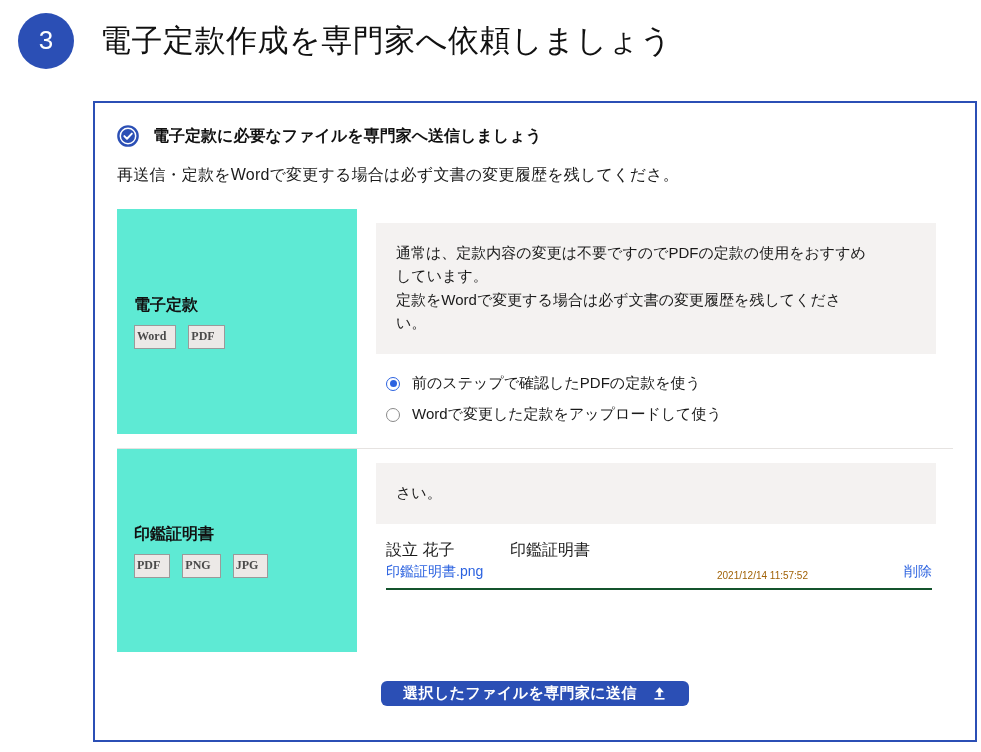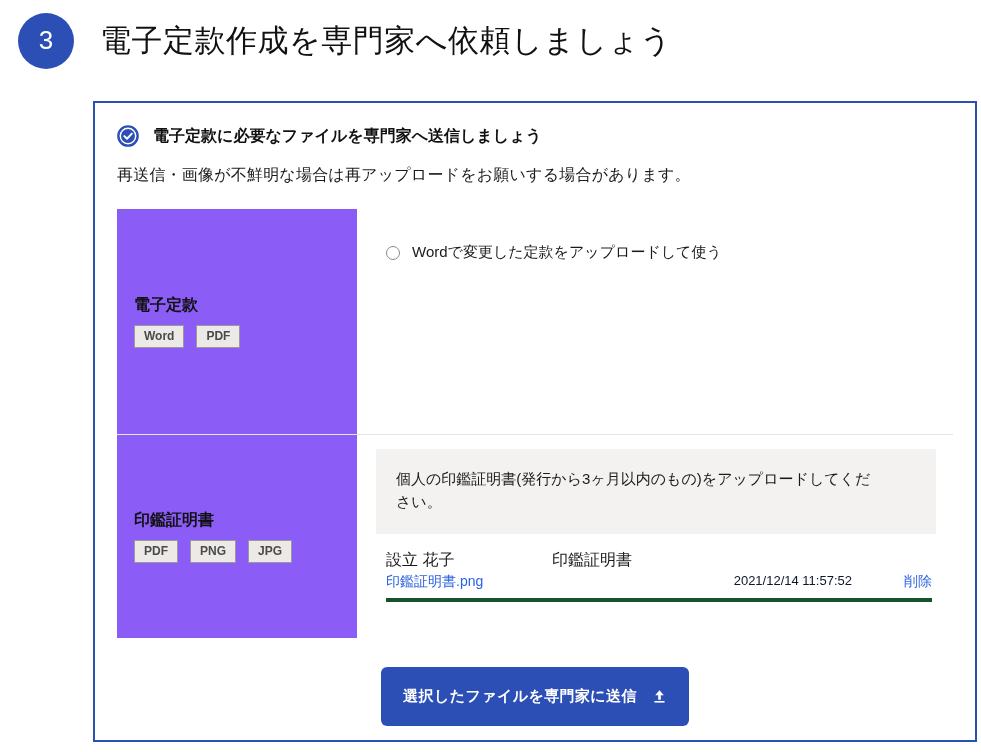--- a/index.html
+++ b/index.html
@@ -91,21 +91,21 @@
   .row {
     display: flex;
     align-items: stretch;
   }
   .row + .row {
     border-top: 1px solid #e6e3e1;
   }
   .row-label {
     width: 240px;
     flex: 0 0 240px;
-    background: #8b5cf6;
+    background: #5eead4;
     display: flex;
     flex-direction: column;
     justify-content: center;
     padding-left: 17px;
     box-sizing: border-box;
   }
   .row-label-title {
     font-size: 16px;
     font-weight: bold;
     color: #111111;
@@ -114,24 +114,25 @@
     margin-top: 9px;
     display: flex;
     gap: 12px;
   }
   .chip {
     border: 1px solid #9a9a9a;
     background: #ece9e7;
     color: #4a4a4a;
     font-size: 12px;
     font-weight: bold;
-    padding: 3px 9px 4px 9px;
+    padding: 3px 9px 4px 2px;
     min-width: 34px;
     text-align: center;
     box-sizing: border-box;
+    font-family: Liberation Serif, serif;
   }
   .row-body {
     flex: 1 1 auto;
     padding: 14px 17px 14px 19px;
     box-sizing: border-box;
     background: #ffffff;
   }
   .note-panel {
     background: #f4f2f1;
     padding: 18px 20px 20px 20px;
@@ -203,48 +204,48 @@
     color: #1a1a1a;
   }
 
   
   .file-block {
     padding: 16px 4px 0 10px;
   }
   .file-top {
     display: flex;
     align-items: baseline;
-    gap: 42px;
   }
   .file-owner {
     font-size: 16px;
     color: #1a1a1a;
     width: 124px;
     flex: 0 0 124px;
   }
   .file-kind {
     font-size: 16px;
     color: #1a1a1a;
   }
   .file-bottom {
     display: flex;
-    align-items: flex-start;
+    align-items: flex-end;
     margin-top: 2px;
     padding-bottom: 7px;
-    border-bottom: 4px solid #14532d;
+    border-bottom: 2px solid #14532d;
+    gap: 44px;
   }
   .file-name {
     font-size: 14px;
     color: #2b62e0;
     flex: 1 1 auto;
     cursor: pointer;
   }
   .file-date {
-    font-size: 13px;
-    color: #0f172a;
+    font-size: 10px;
+    color: #a16207;
     margin-right: 52px;
     white-space: nowrap;
   }
   .file-delete {
     font-size: 14px;
     color: #2b62e0;
     cursor: pointer;
     white-space: nowrap;
   }
 
@@ -255,21 +256,21 @@
     padding: 29px 0 0 0;
   }
   .submit-btn {
     background: #2b4fb5;
     color: #ffffff;
     border: none;
     border-radius: 6px;
     font-family: inherit;
     font-size: 15px;
     font-weight: bold;
-    padding: 20px 22px;
+    padding: 3px 22px;
     display: flex;
     align-items: center;
     gap: 15px;
     cursor: pointer;
     letter-spacing: 0.4px;
     text-align: center;
   }
   .upload-icon {
     display: block;
     width: 15px;
@@ -291,54 +292,63 @@
       <span>
         <svg class="check-icon" viewBox="0 0 24 24" aria-hidden="true">
           <circle cx="12" cy="12" r="10.5" fill="none" stroke="#2b4fb5" stroke-width="2.6"></circle>
           <circle cx="12" cy="12" r="7.6" fill="#2b4fb5"></circle>
           <path d="M8 12.1 L10.9 15 L16.2 9.4" fill="none" stroke="#ffffff" stroke-width="2.1" stroke-linecap="round" stroke-linejoin="round"></path>
         </svg>
       </span>
       <span class="card-head-title">電子定款に必要なファイルを専門家へ送信しましょう</span>
     </div>
 
-    <div class="card-sub">再送信・画像が不鮮明な場合は再アップロードをお願いする場合があります。</div>
+    <div class="card-sub">再送信・定款をWordで変更する場合は必ず文書の変更履歴を残してくださ。</div>
 
     <div class="rows">
 
       <div class="row">
         <div class="row-label" style="height:225px;">
           <div class="row-label-title">電子定款</div>
           <div class="chips">
             <span class="chip">Word</span>
             <span class="chip">PDF</span>
           </div>
         </div>
         <div class="row-body">
+          <div class="note-panel">
+            <div class="note-line">通常は、定款内容の変更は不要ですのでPDFの定款の使用をおすすめ</div>
+            <div class="note-line">しています。</div>
+            <div class="note-line">定款をWordで変更する場合は必ず文書の変更履歴を残してくださ</div>
+            <div class="note-line">い。</div>
+          </div>
           <div class="radio-group">
+            <div class="radio-row">
+              <span class="radio-mark on"></span>
+              <span class="radio-label">前のステップで確認したPDFの定款を使う</span>
+            </div>
             <div class="radio-row">
               <span class="radio-mark"></span>
               <span class="radio-label">Wordで変更した定款をアップロードして使う</span>
             </div>
           </div>
         </div>
       </div>
 
       <div class="row">
         <div class="row-label" style="height:203px;">
           <div class="row-label-title">印鑑証明書</div>
           <div class="chips">
             <span class="chip">PDF</span>
             <span class="chip">PNG</span>
             <span class="chip">JPG</span>
           </div>
         </div>
         <div class="row-body">
           <div class="note-panel">
-            <div class="note-line">個人の印鑑証明書(発行から3ヶ月以内のもの)をアップロードしてくだ</div>
             <div class="note-line">さい。</div>
           </div>
           <div class="file-block">
             <div class="file-top">
               <span class="file-owner">設立 花子</span>
               <span class="file-kind">印鑑証明書</span>
             </div>
             <div class="file-bottom">
               <span class="file-name">印鑑証明書.png</span>
               <span class="file-date">2021/12/14 11:57:52</span>

